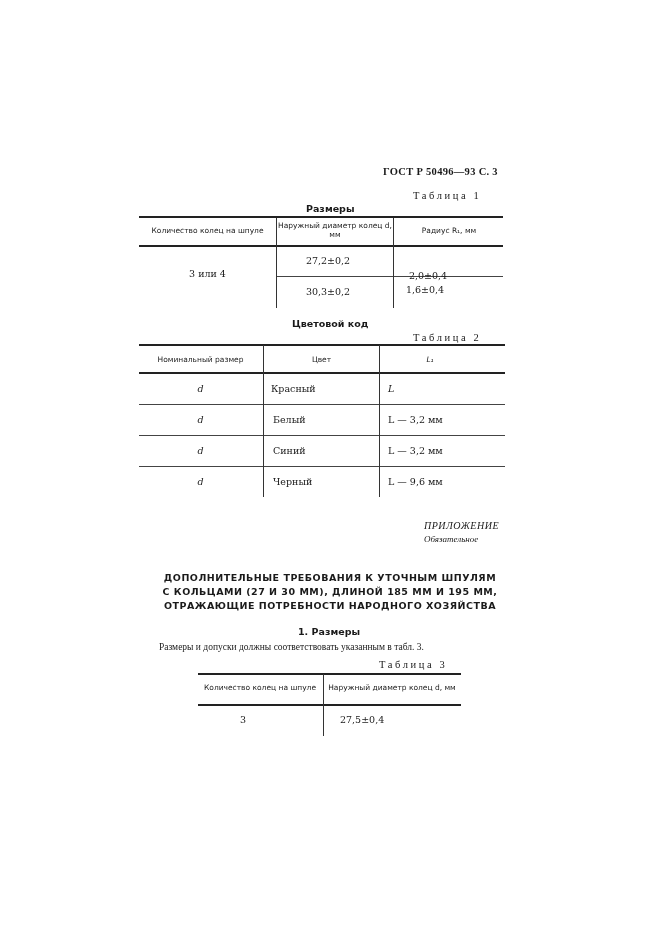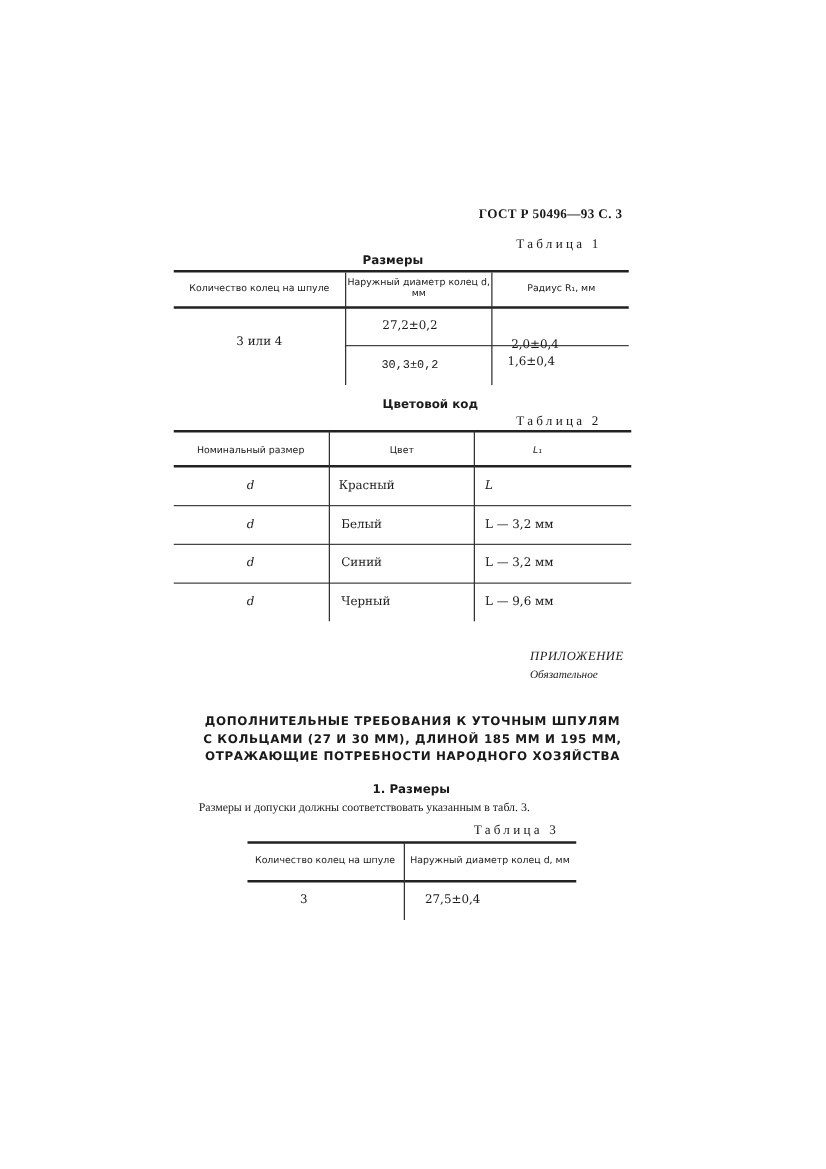--- a/index.html
+++ b/index.html
@@ -21,40 +21,40 @@
              font-family: "DejaVu Sans", "Liberation Sans", sans-serif; }
 </style>
 </head>
 <body>
 
 <div>
 
   <div class="abs hdr">ГОСТ Р 50496—93 С. 3</div>
 
   <div class="abs tcap" style="left:413px; top:190px;">Таблица 1</div>
-  <div class="abs ttitle" style="left:290px; top:203px;">Размеры</div>
+  <div class="abs ttitle" style="left:306px; top:203px;">Размеры</div>
   <div>
     <div class="hline" style="left:139px; top:216px; width:364px;"></div>
     <div class="hline" style="left:139px; top:245px; width:364px;"></div>
     <div class="hline thin" style="left:276px; top:276px; width:227px;"></div>
     <div class="vline" style="left:276px; top:218px; height:90px;"></div>
     <div class="vline" style="left:393px; top:218px; height:90px;"></div>
 
     <div class="cell small" style="left:141px; top:226px; width:133px;">Количество колец на шпуле</div>
     <div class="cell small" style="left:278px; top:221px; width:114px;">Наружный диаметр колец d, мм</div>
     <div class="cell small" style="left:395px; top:226px; width:108px;">Радиус R₁, мм</div>
 
     <div class="cell val" style="left:141px; top:268px; width:133px;">3 или 4</div>
     <div class="cell val" style="left:278px; top:255px; width:100px;">27,2±0,2</div>
     <div class="cell val" style="left:395px; top:255px; width:60px;margin-top:29px;">1,6±0,4</div>
-    <div class="cell val" style="left:278px; top:286px; width:100px;font-family:Liberation Mono, monospace;">30,3±0,2</div>
+    <div class="cell val" style="left:278px; top:286px; width:100px;">30,3±0,2</div>
     <div class="cell val" style="left:395px; top:270px; width:66px;">2,0±0,4</div>
   </div>
 
-  <div class="abs ttitle" style="left:292px; top:318px;margin-left:14px;">Цветовой код</div>
+  <div class="abs ttitle" style="left:292px; top:318px;">Цветовой код</div>
   <div class="abs tcap" style="left:413px; top:332px;">Таблица 2</div>
   <div>
     <div class="hline" style="left:139px; top:344px; width:366px;"></div>
     <div class="hline" style="left:139px; top:372px; width:366px;"></div>
     <div class="hline thin" style="left:139px; top:404px; width:366px;"></div>
     <div class="hline thin" style="left:139px; top:435px; width:366px;"></div>
     <div class="hline thin" style="left:139px; top:466px; width:366px;"></div>
     <div class="vline" style="left:263px; top:345px; height:152px;"></div>
     <div class="vline" style="left:379px; top:345px; height:152px;"></div>
 

